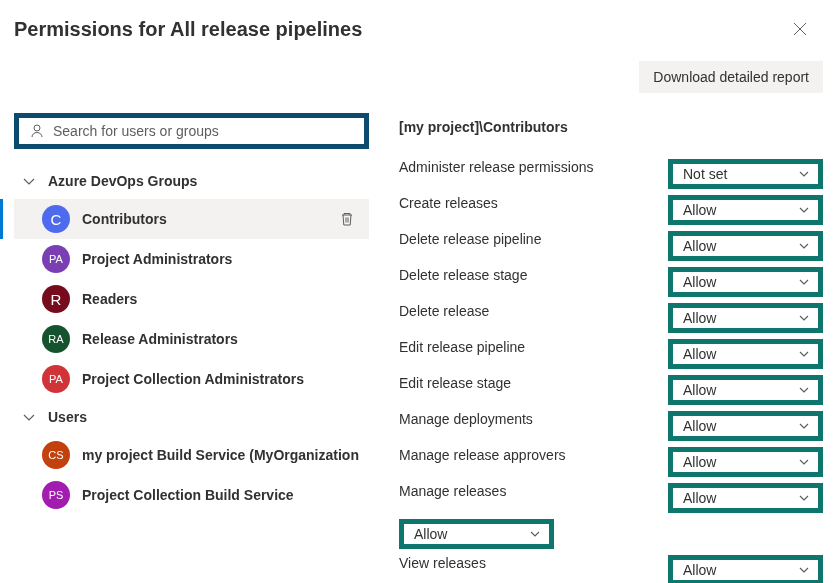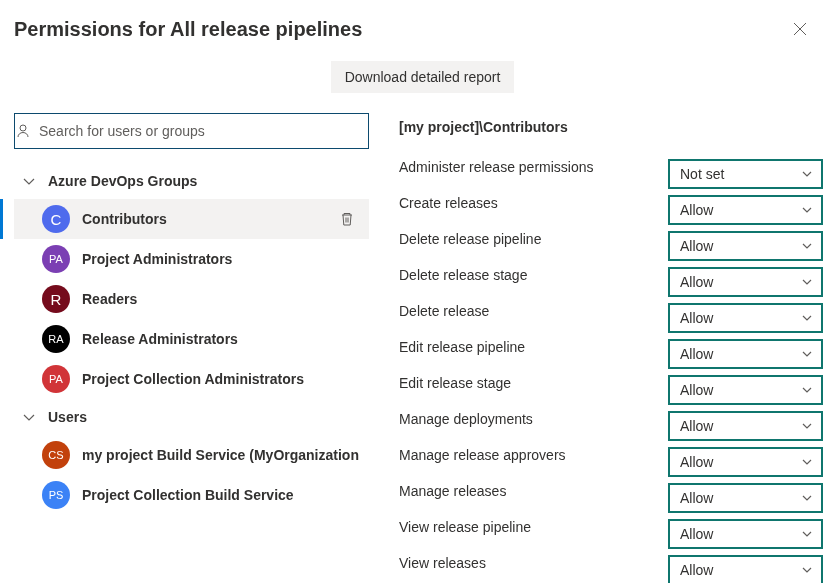--- a/index.html
+++ b/index.html
@@ -25,22 +25,22 @@
     }
     .close-btn {
       font-size: 16px;
       color: #605e5c;
       cursor: pointer;
       padding: 4px 8px;
       line-height: 1;
     }
     .toolbar {
       display: flex;
-      justify-content: center;
-      padding: 18px 6px 20px 14px;
+      justify-content: flex-end;
+      padding: 18px 14px 20px 14px;
     }
     .download-btn {
       background: #f3f2f1;
       border: none;
       padding: 8px 14px;
       font-size: 14px;
       color: #323130;
       cursor: pointer;
       font-family: inherit;
     }
@@ -48,23 +48,23 @@
       display: flex;
       padding: 0 14px;
     }
     .left-pane {
       width: 355px;
       flex-shrink: 0;
     }
     .search-box {
       display: flex;
       align-items: center;
-      border: 1px solid #0c4a6e;
+      border: 5px solid #0c4a6e;
       height: 36px;
-      padding: 0 0;
+      padding: 0 10px;
       margin-bottom: 14px;
     }
     .search-icon {
       width: 16px;
       height: 16px;
       margin-right: 8px;
       color: #605e5c;
       flex-shrink: 0;
     }
     .search-input {
@@ -160,21 +160,21 @@
       margin-bottom: 6px;
       min-height: 30px;
     }
     .perm-label {
       font-size: 14px;
       color: #323130;
     }
     .perm-select {
       width: 155px;
       height: 30px;
-      border: 2px solid #0f766e;
+      border: 5px solid #0f766e;
       display: flex;
       align-items: center;
       justify-content: space-between;
       padding: 0 8px 0 10px;
       cursor: pointer;
       font-size: 14px;
       background: #fff;
     }
     .select-chevron {
       width: 12px;
@@ -227,21 +227,21 @@
         </li>
         <li class="group-item">
           <div class="avatar" style="background:#7b3fb3">PA</div>
           <span class="group-name">Project Administrators</span>
         </li>
         <li class="group-item">
           <div class="avatar big-letter" style="background:#750b1c">R</div>
           <span class="group-name">Readers</span>
         </li>
         <li class="group-item">
-          <div class="avatar" style="background:#000000">RA</div>
+          <div class="avatar" style="background:#14532d">RA</div>
           <span class="group-name">Release Administrators</span>
         </li>
         <li class="group-item">
           <div class="avatar" style="background:#d13438">PA</div>
           <span class="group-name">Project Collection Administrators</span>
         </li>
       </ul>
 
     <div class="section-header">
       <svg class="chevron" viewBox="0 0 14 14" fill="none" stroke="currentColor" stroke-width="1.2">
@@ -249,21 +249,21 @@
         </svg>
       <span class="section-label">Users</span>
     </div>
 
     <ul class="group-list" id="users-list">
         <li class="group-item">
           <div class="avatar" style="background:#c2410c">CS</div>
           <span class="group-name">my project Build Service (MyOrganization</span>
         </li>
         <li class="group-item">
-          <div class="avatar" style="background:#3b82f6">PS</div>
+          <div class="avatar" style="background:#a21caf">PS</div>
           <span class="group-name">Project Collection Build Service</span>
         </li>
       </ul>
 
   </div>
 
   <div class="right-pane">
     <div class="detail-title">[my project]\Contributors</div>
     <div id="perm-rows">
         <div class="perm-row">
@@ -350,21 +350,20 @@
         <div class="perm-row">
           <span class="perm-label">Manage releases</span>
           <div class="perm-select">
             <span>Allow</span>
             <svg class="select-chevron" viewBox="0 0 12 12" fill="none" stroke="currentColor" stroke-width="1.2">
               <path d="M2 4 L6 8 L10 4"></path>
             </svg>
           </div>
         </div>
         <div class="perm-row">
-          <span class="perm-label">View release pipeline</span>
           <div class="perm-select">
             <span>Allow</span>
             <svg class="select-chevron" viewBox="0 0 12 12" fill="none" stroke="currentColor" stroke-width="1.2">
               <path d="M2 4 L6 8 L10 4"></path>
             </svg>
           </div>
         </div>
         <div class="perm-row">
           <span class="perm-label">View releases</span>
           <div class="perm-select">

